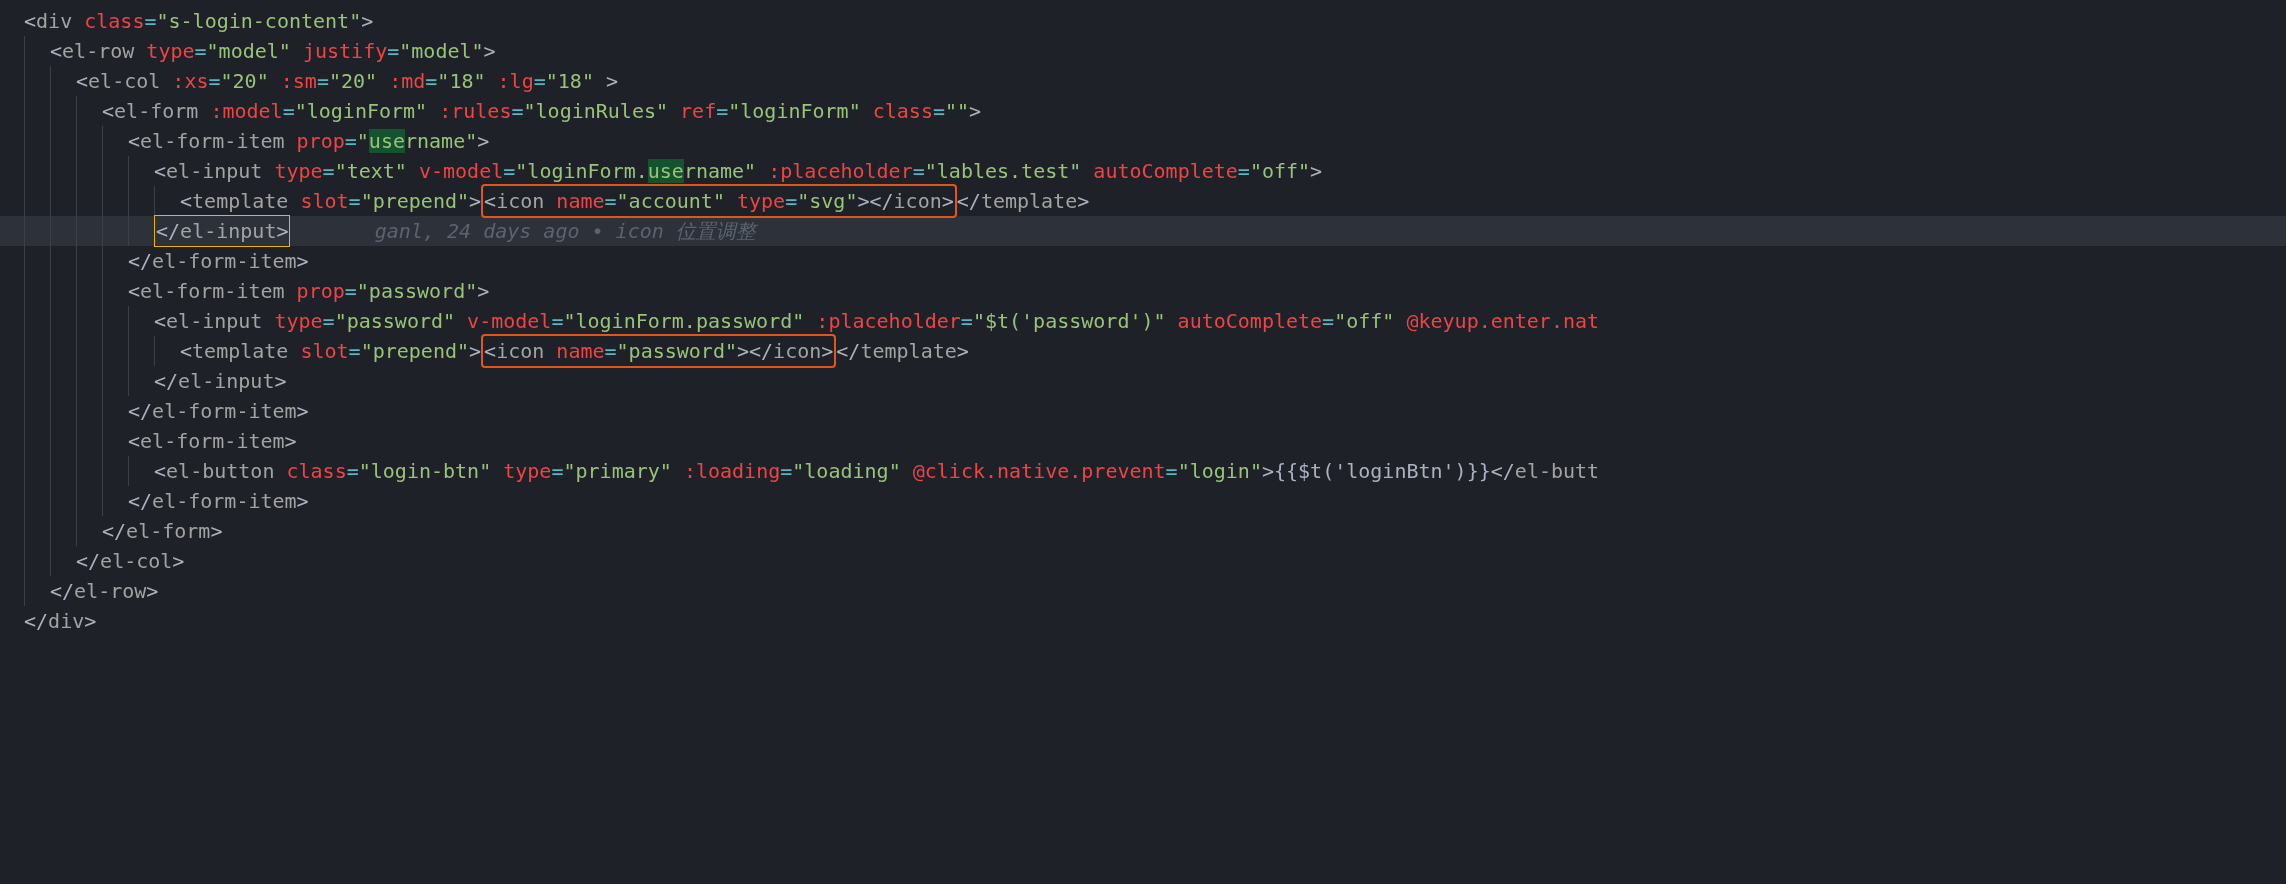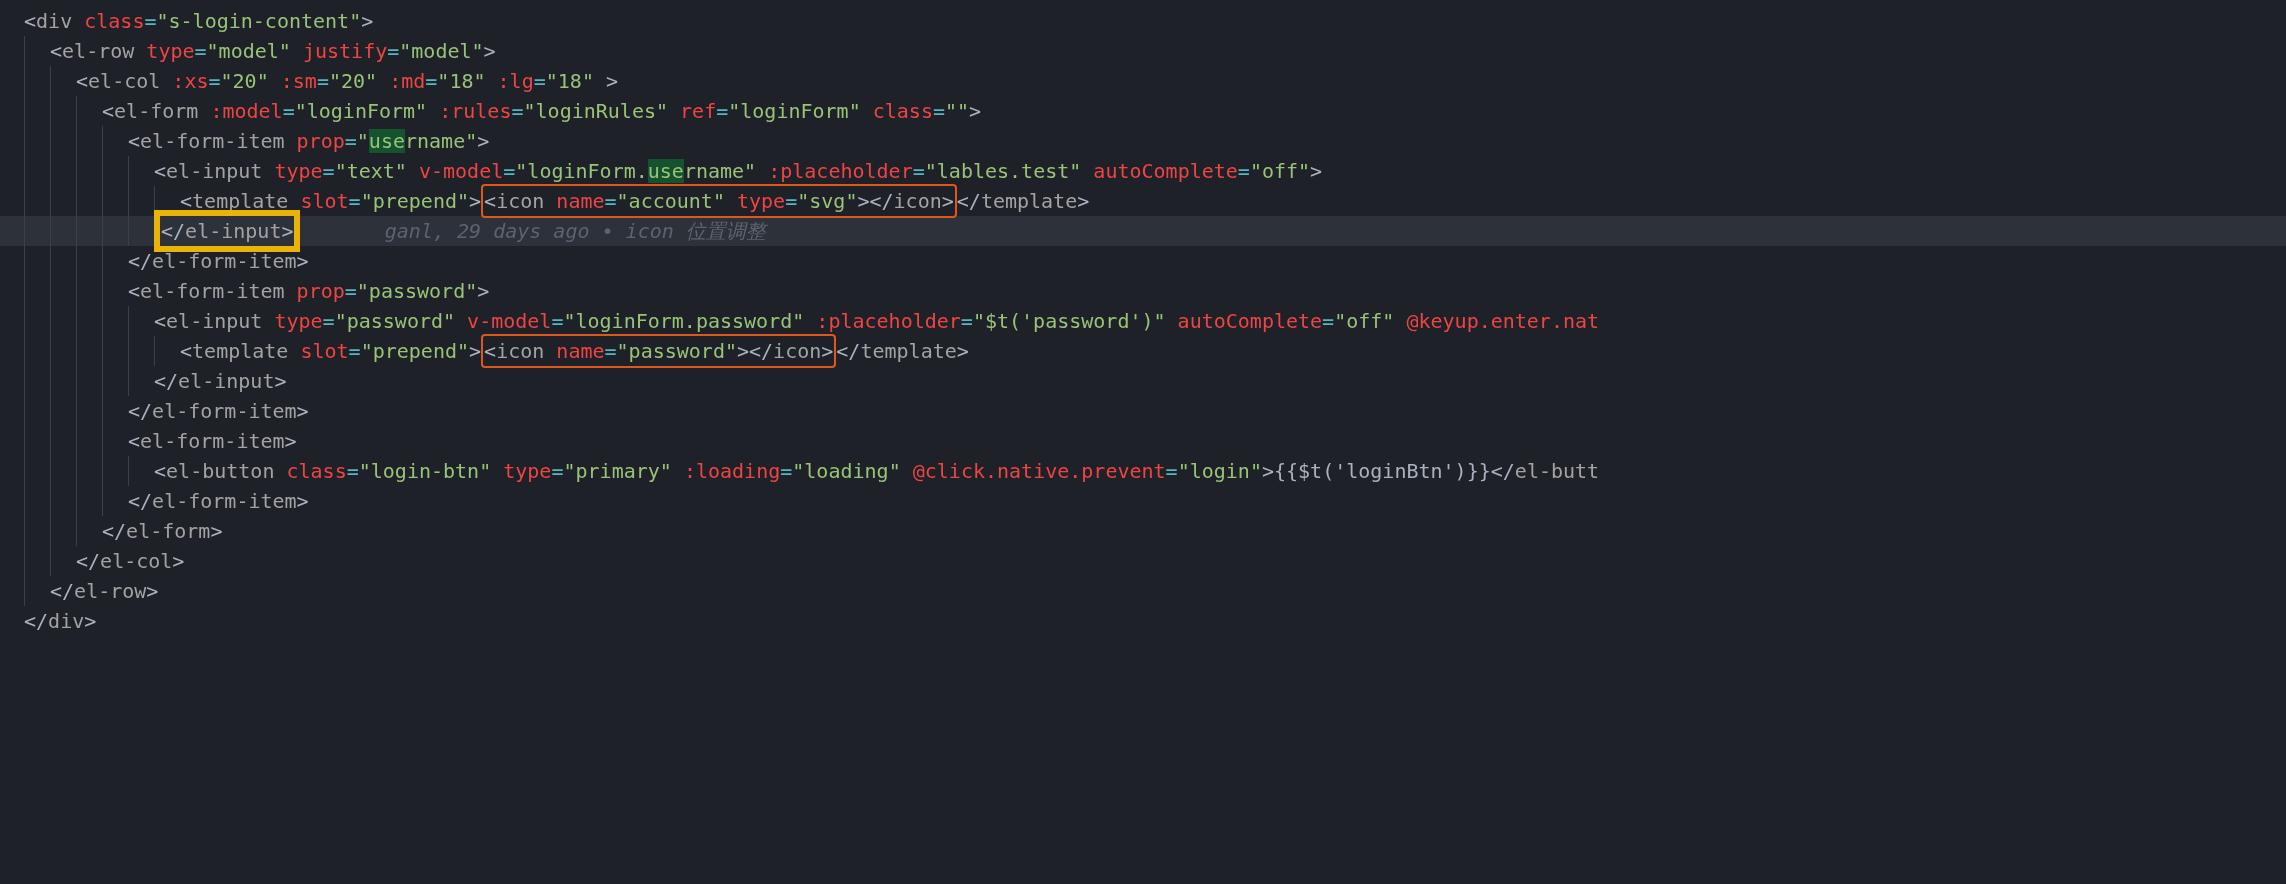--- a/index.html
+++ b/index.html
@@ -47,21 +47,21 @@
 .blame { color: #5c6370; font-style: italic; }
 .hl {
   background: #14532d;
 }
 .boxed {
   border: 2px solid #e0561b;
   border-radius: 4px;
   padding: 0 1px;
 }
 .cursor-box {
-  border: 6px solid #eab308;
+  border: 1px solid #eab308;
   padding: 0 1px;
 }
 </style>
 </head>
 <body>
 
 <div class="editor">
 
 <div class="line">
 <span class="content">
@@ -126,21 +126,21 @@
 </span>
 </div>
 
 <div class="line current">
 <span class="indent-guide"></span>
       <span class="indent-guide"></span>
       <span class="indent-guide"></span>
       <span class="indent-guide"></span>
       <span class="indent-guide"></span>
 <span class="content">
-<span class="cursor-box"><span class="punct">&lt;/</span><span class="tag">el-input</span><span class="punct">&gt;</span></span>&nbsp;&nbsp;&nbsp;&nbsp;&nbsp;&nbsp;&nbsp;<span class="blame">ganl, 29 days ago • icon 位置调整</span>
+<span class="cursor-box"><span class="punct">&lt;/</span><span class="tag">el-input</span><span class="punct">&gt;</span></span>&nbsp;&nbsp;&nbsp;&nbsp;&nbsp;&nbsp;&nbsp;<span class="blame">ganl, 24 days ago • icon 位置调整</span>
 </span>
 </div>
 
 <div class="line">
 <span class="indent-guide"></span>
       <span class="indent-guide"></span>
       <span class="indent-guide"></span>
       <span class="indent-guide"></span>
 <span class="content">
 <span class="punct">&lt;/</span>

